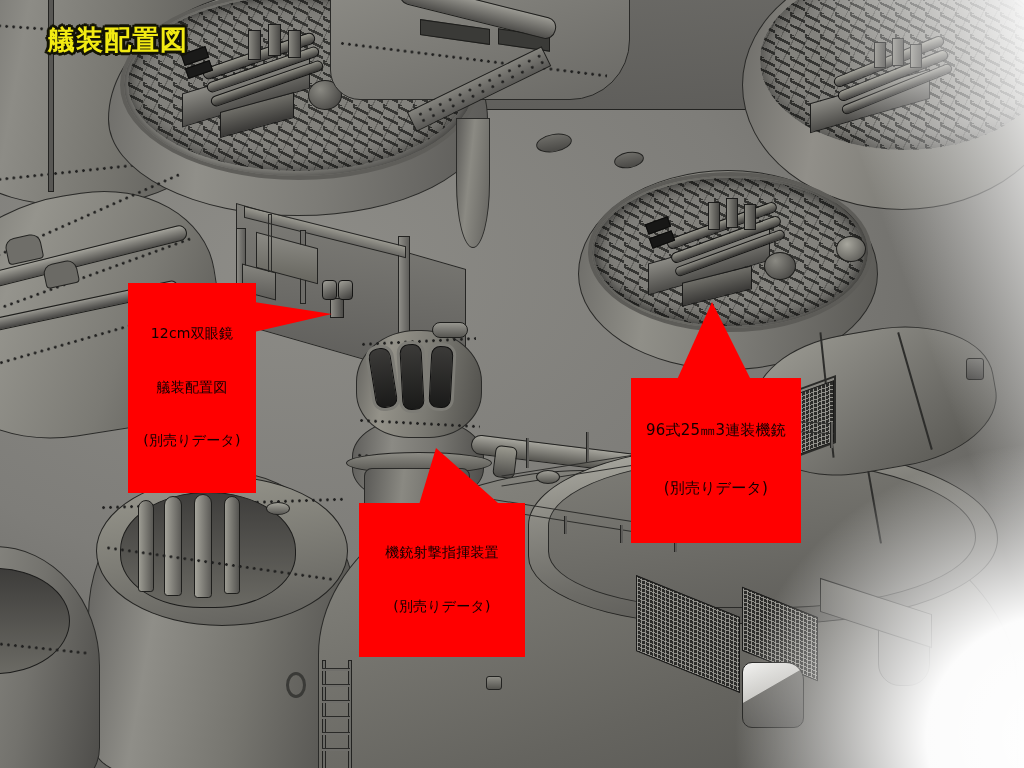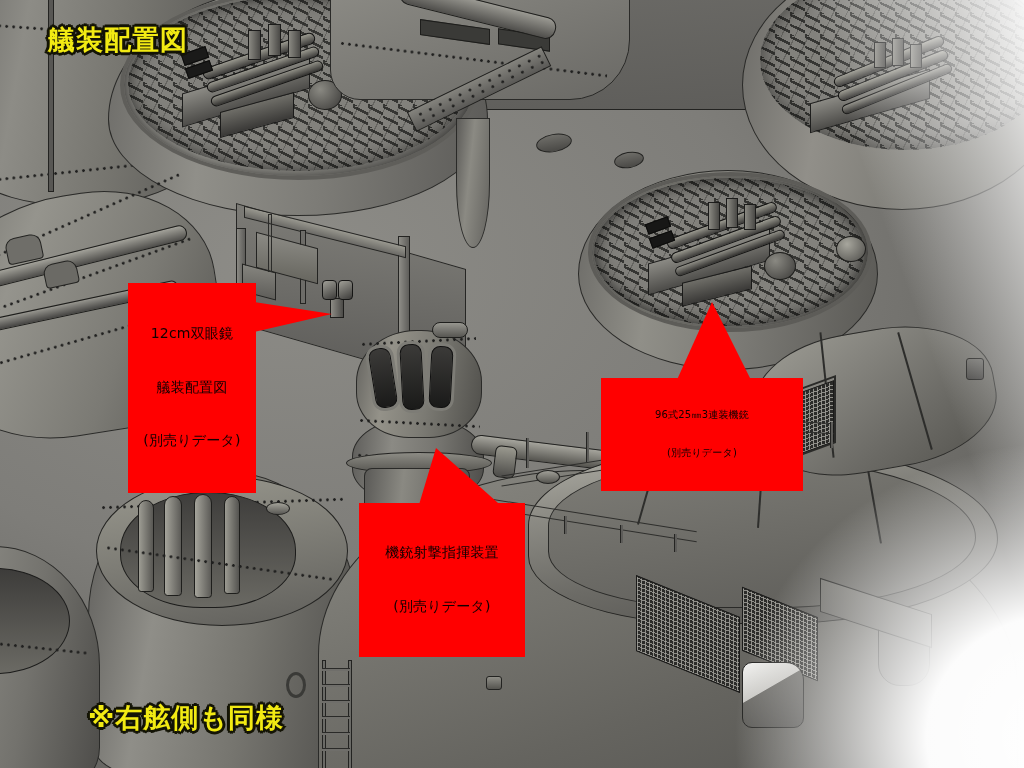--- a/index.html
+++ b/index.html
@@ -428,35 +428,34 @@
                 background:linear-gradient(180deg,#6e6d68,#4a4946);border-color:#222220;transform:rotate(-10deg);"></div>
     <div class="solid" style="left:614px;top:152px;width:30px;height:16px;border-radius:50%;
                 background:linear-gradient(180deg,#6e6d68,#4a4946);border-color:#222220;transform:rotate(-10deg);"></div>
     <div class="solid" style="left:268px;top:214px;width:4px;height:58px;background:#56555200;border-color:#2b2b29;"></div>
 
     <div class="white-fade"></div>
   </div>
 
   <div class="otext" id="title-text" style="left:48px;top:22px;">艤装配置図</div>
 
-  <div class="otext" id="note-text" style="left:88px;top:700px;">※右舷側も同様</div>
 
   <svg class="arrow" style="left:228px;top:292px;width:112px;height:52px;" viewBox="0 0 112 52">
     <polygon points="0,6 104,22 0,46" fill="#ff0000"></polygon>
   </svg>
   <div class="callout" style="left:128px;top:283px;width:120px;padding:6px 4px 7px;font-size:14px;">
     <span class="cl-line">12cm双眼鏡</span>
     <span class="cl-line">艤装配置図</span>
     <span class="cl-line">(別売りデータ)</span>
   </div>
 
   <svg class="arrow" style="left:672px;top:302px;width:86px;height:84px;" viewBox="0 0 86 84">
     <polygon points="40,0 80,80 4,80" fill="#ff0000"></polygon>
   </svg>
-  <div class="callout" style="left:601px;top:378px;width:162px;padding:5px 20px 6px;font-size:10px;">
+  <div class="callout" style="left:631px;top:378px;width:162px;padding:5px 4px 6px;font-size:15px;">
     <span class="cl-line">96式25㎜3連装機銃</span>
     <span class="cl-line">(別売りデータ)</span>
   </div>
 
   <svg class="arrow" style="left:414px;top:448px;width:96px;height:66px;" viewBox="0 0 96 66">
     <polygon points="22,0 92,62 4,60" fill="#ff0000"></polygon>
   </svg>
   <div class="callout" style="left:359px;top:503px;width:158px;padding:5px 4px 6px;font-size:14px;">
     <span class="cl-line">機銃射撃指揮装置</span>
     <span class="cl-line">(別売りデータ)</span>

